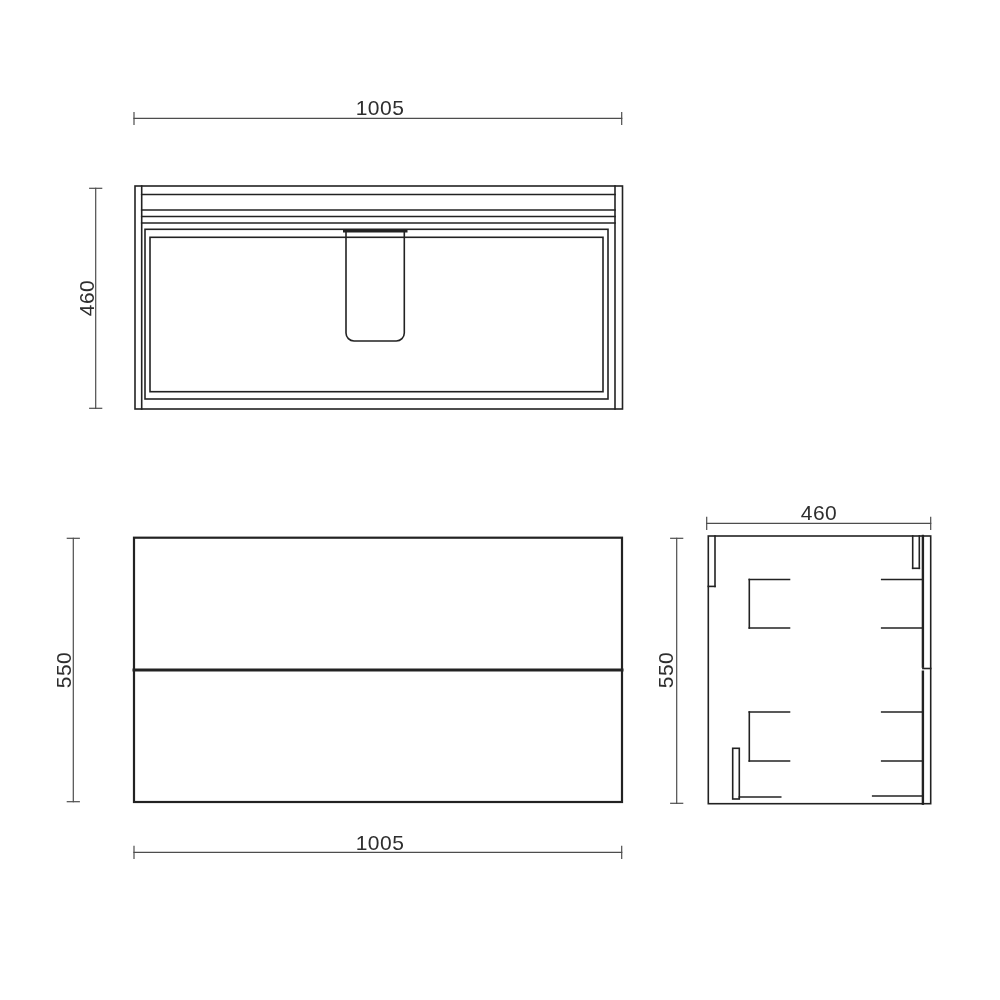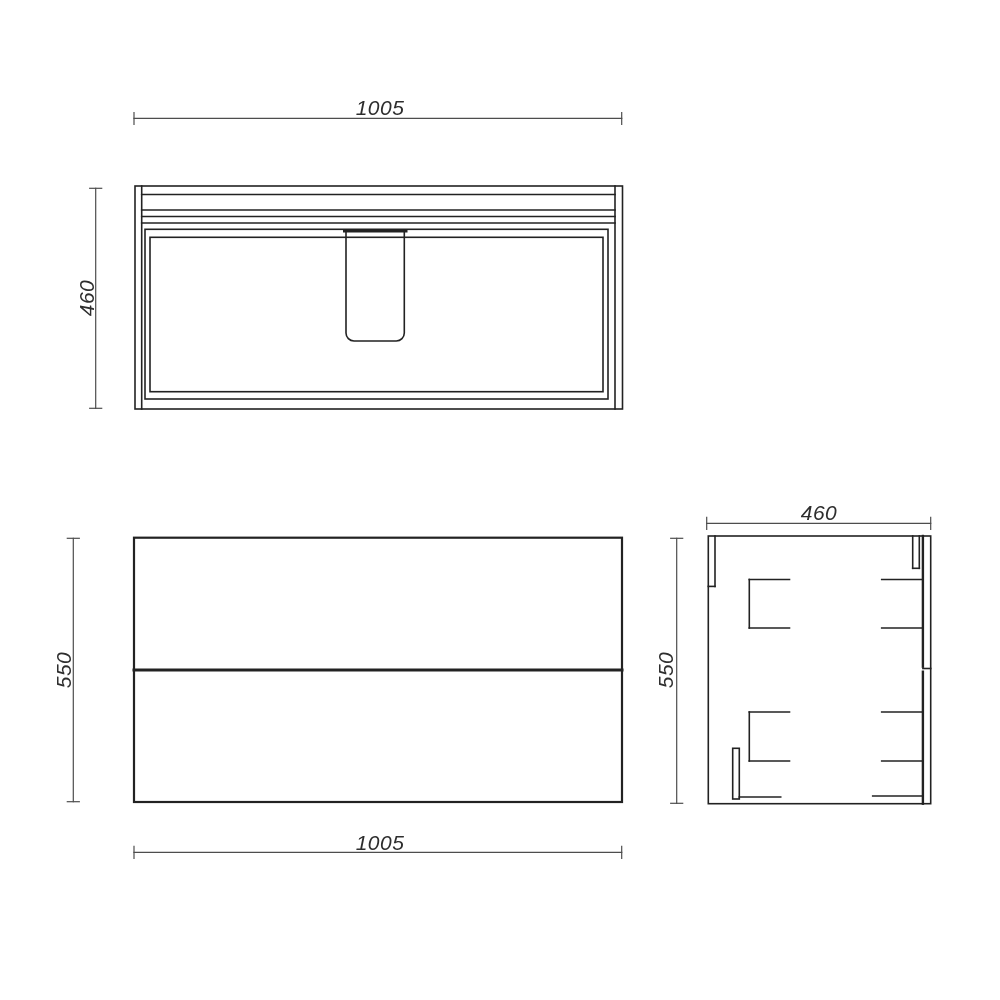--- a/index.html
+++ b/index.html
@@ -2,21 +2,20 @@
 <html style="--gold: #8d7b3b; --logo-black: #151515; --bg: #ffffff; --line: #222222; --dim-line: #4d4d4d; --dim-text: #2e2e2e;"><head>
 <meta charset="utf-8">
 <style>
   html,body{margin:0;padding:0;background:var(--bg,#fff);}
   .canvas{
     position:relative;
     width:956px;height:1000px;
     background:var(--bg,#fff);
     font-family:"Liberation Sans", sans-serif;
     overflow:hidden;
-    font-style:italic;
   }
   svg.drawing{position:absolute;left:0;top:0;}
   .ln{stroke:var(--line,#222);stroke-width:1.6;fill:none;stroke-linecap:square;}
   .ln-heavy{stroke-width:2.2;}
   .ln-thick{stroke-width:3;}
   .dim{stroke:var(--dim-line,#4d4d4d);stroke-width:1.2;fill:none;stroke-linecap:square;}
   .dim-label{
     position:absolute;
     transform:translate(-50%,-50%);
     font-size:21px;

